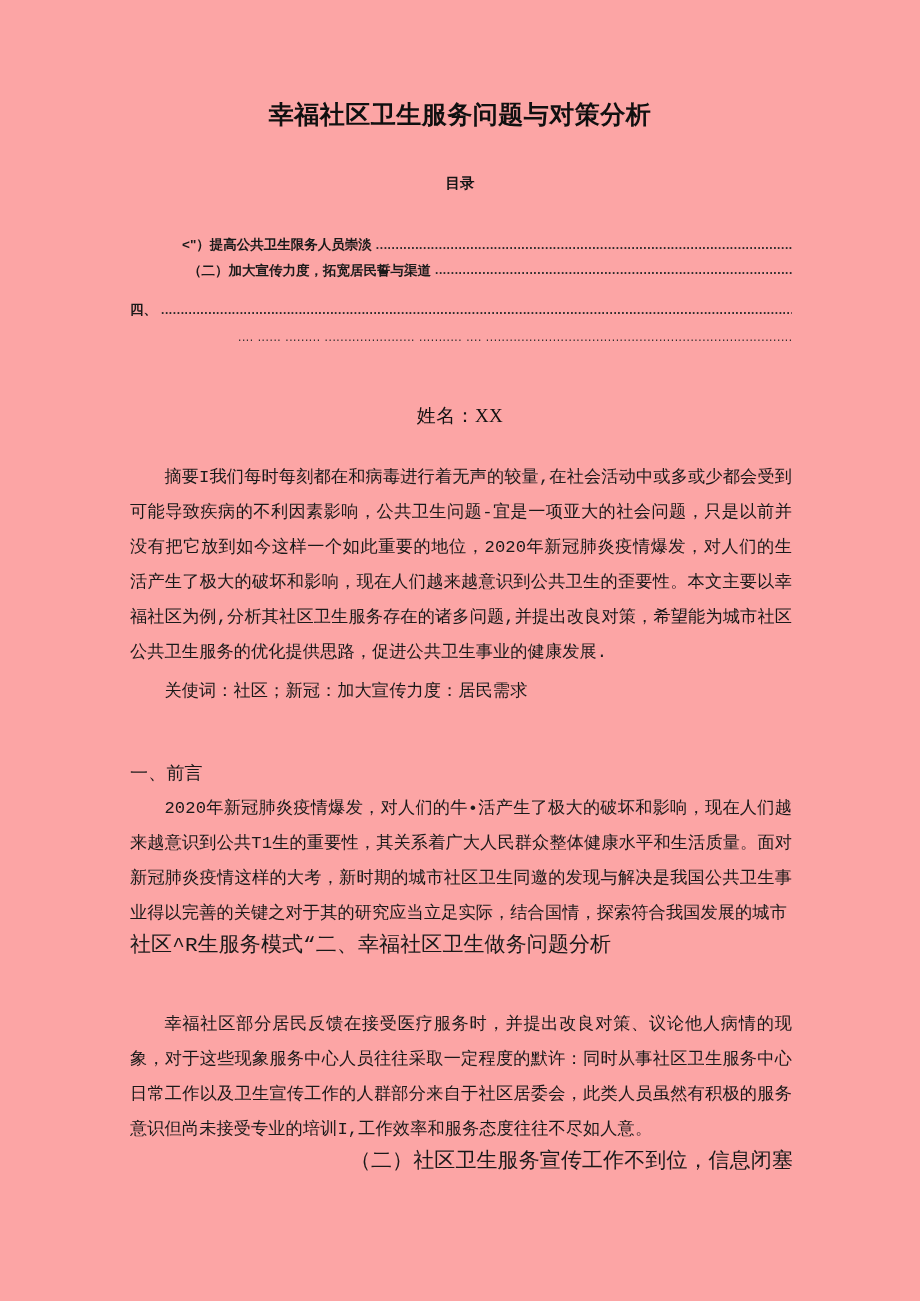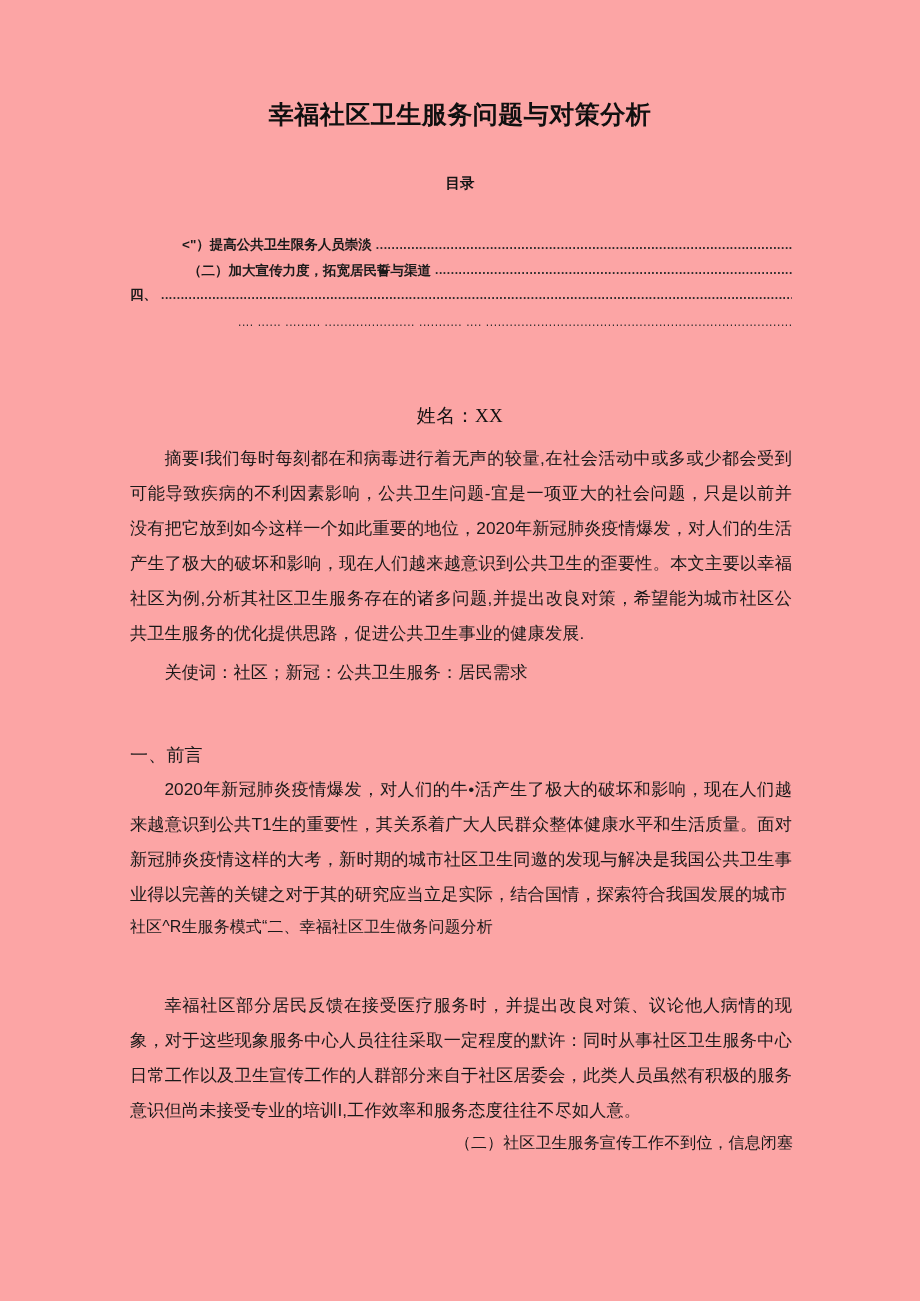--- a/index.html
+++ b/index.html
@@ -57,21 +57,21 @@
     display: flex;
     align-items: flex-end;
     font-family: "Liberation Sans", sans-serif;
     font-size: 13.5px;
     font-weight: 600;
     color: #1a1a1a;
     white-space: nowrap;
     line-height: 1.0;
   }
   .toc-row.r1 { padding-left: 52px; margin-bottom: 12px; }
-  .toc-row.r2 { padding-left: 58px; margin-bottom: 11px; }
+  .toc-row.r2 { padding-left: 58px; margin-bottom: 26px; }
   .toc-row.r3 { padding-left: 0px;  margin-bottom: 14px; }
   .toc-label { flex: 0 0 auto; }
   .toc-leader {
     flex: 1 1 auto;
     overflow: hidden;
     margin-left: 4px;
     position: relative;
     height: 13px;
   }
   .toc-leader::after {
@@ -109,22 +109,23 @@
     text-align: center;
     font-family: "Liberation Serif", serif;
     font-size: 19px;
     color: #121212;
     letter-spacing: 0.4px;
   }
 
   
   .block {
     position: absolute;
-    font-family: Liberation Sans, sans-serif;
+    font-family: Liberation Mono, monospace;
     color: #191919;
+    margin-top: 19px;
   }
   .para {
     font-size: 17.2px;
     line-height: 35px;
     text-align: justify;
     text-justify: inter-ideograph;
     text-indent: 2em;
     letter-spacing: 0.1px;
   }
   .keywords {
@@ -132,21 +133,21 @@
     line-height: 35px;
     text-indent: 2em;
     letter-spacing: 0.1px;
   }
   .heading-l1 {
     font-size: 18px;
     line-height: 30px;
     letter-spacing: 0.2px;
   }
   .heading-l2 {
-    font-size: 16px;
+    font-size: 21px;
     line-height: 32px;
     letter-spacing: 0.1px;
   }
 
   #abstract    { left: 130px; top: 441px;  width: 662px; }
   #keywords    { left: 130px; top: 655px;  width: 662px; }
   #sec1-head   { left: 130px; top: 740px;  width: 662px; }
   #sec1-body   { left: 130px; top: 772px;  width: 662px; }
   #sec2-head   { left: 130px; top: 911px;  width: 662px; }
   #sec2-sub1   { left: 130px; top: 947px;  width: 662px; }
@@ -180,21 +181,21 @@
     </div>
 
     <div class="toc-tail"></div>
 
   </div>
 
   <div class="author-line">姓名：XX</div>
 
   <div class="block para" id="abstract">摘要I我们每时每刻都在和病毒进行着无声的较量,在社会活动中或多或少都会受到可能导致疾病的不利因素影响，公共卫生问题-宜是一项亚大的社会问题，只是以前并没有把它放到如今这样一个如此重要的地位，2020年新冠肺炎疫情爆发，对人们的生活产生了极大的破坏和影响，现在人们越来越意识到公共卫生的歪要性。本文主要以幸福社区为例,分析其社区卫生服务存在的诸多问题,并提出改良对策，希望能为城市社区公共卫生服务的优化提供思路，促进公共卫生事业的健康发展.</div>
 
-  <div class="block keywords" id="keywords">关使词：社区；新冠：公共卫生服务：居民需求</div>
+  <div class="block keywords" id="keywords">关使词：社区；新冠：加大宣传力度：居民需求</div>
 
   <div class="block heading-l1" id="sec1-head">一、前言</div>
 
   <div class="block para" id="sec1-body">2020年新冠肺炎疫情爆发，对人们的牛•活产生了极大的破坏和影响，现在人们越来越意识到公共T1生的重要性，其关系着广大人民群众整体健康水平和生活质量。面对新冠肺炎疫情这样的大考，新时期的城市社区卫生同邀的发现与解决是我国公共卫生事业得以完善的关键之对于其的研究应当立足实际，结合国情，探索符合我国发展的城市</div>
 
   <div class="block heading-l2" id="sec2-head">社区^R生服务模式“二、幸福社区卫生做务问题分析</div>
 
 
   <div class="block para" id="sec2-body">幸福社区部分居民反馈在接受医疗服务时，并提出改良对策、议论他人病情的现象，对于这些现象服务中心人员往往采取一定程度的默许：同时从事社区卫生服务中心日常工作以及卫生宣传工作的人群部分来自于社区居委会，此类人员虽然有积极的服务意识但尚未接受专业的培训I,工作效率和服务态度往往不尽如人意。</div>
 

